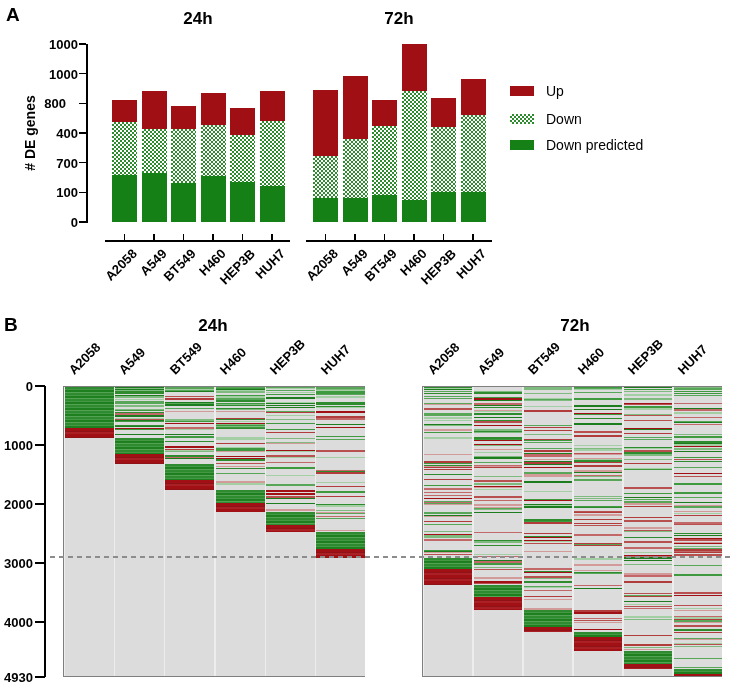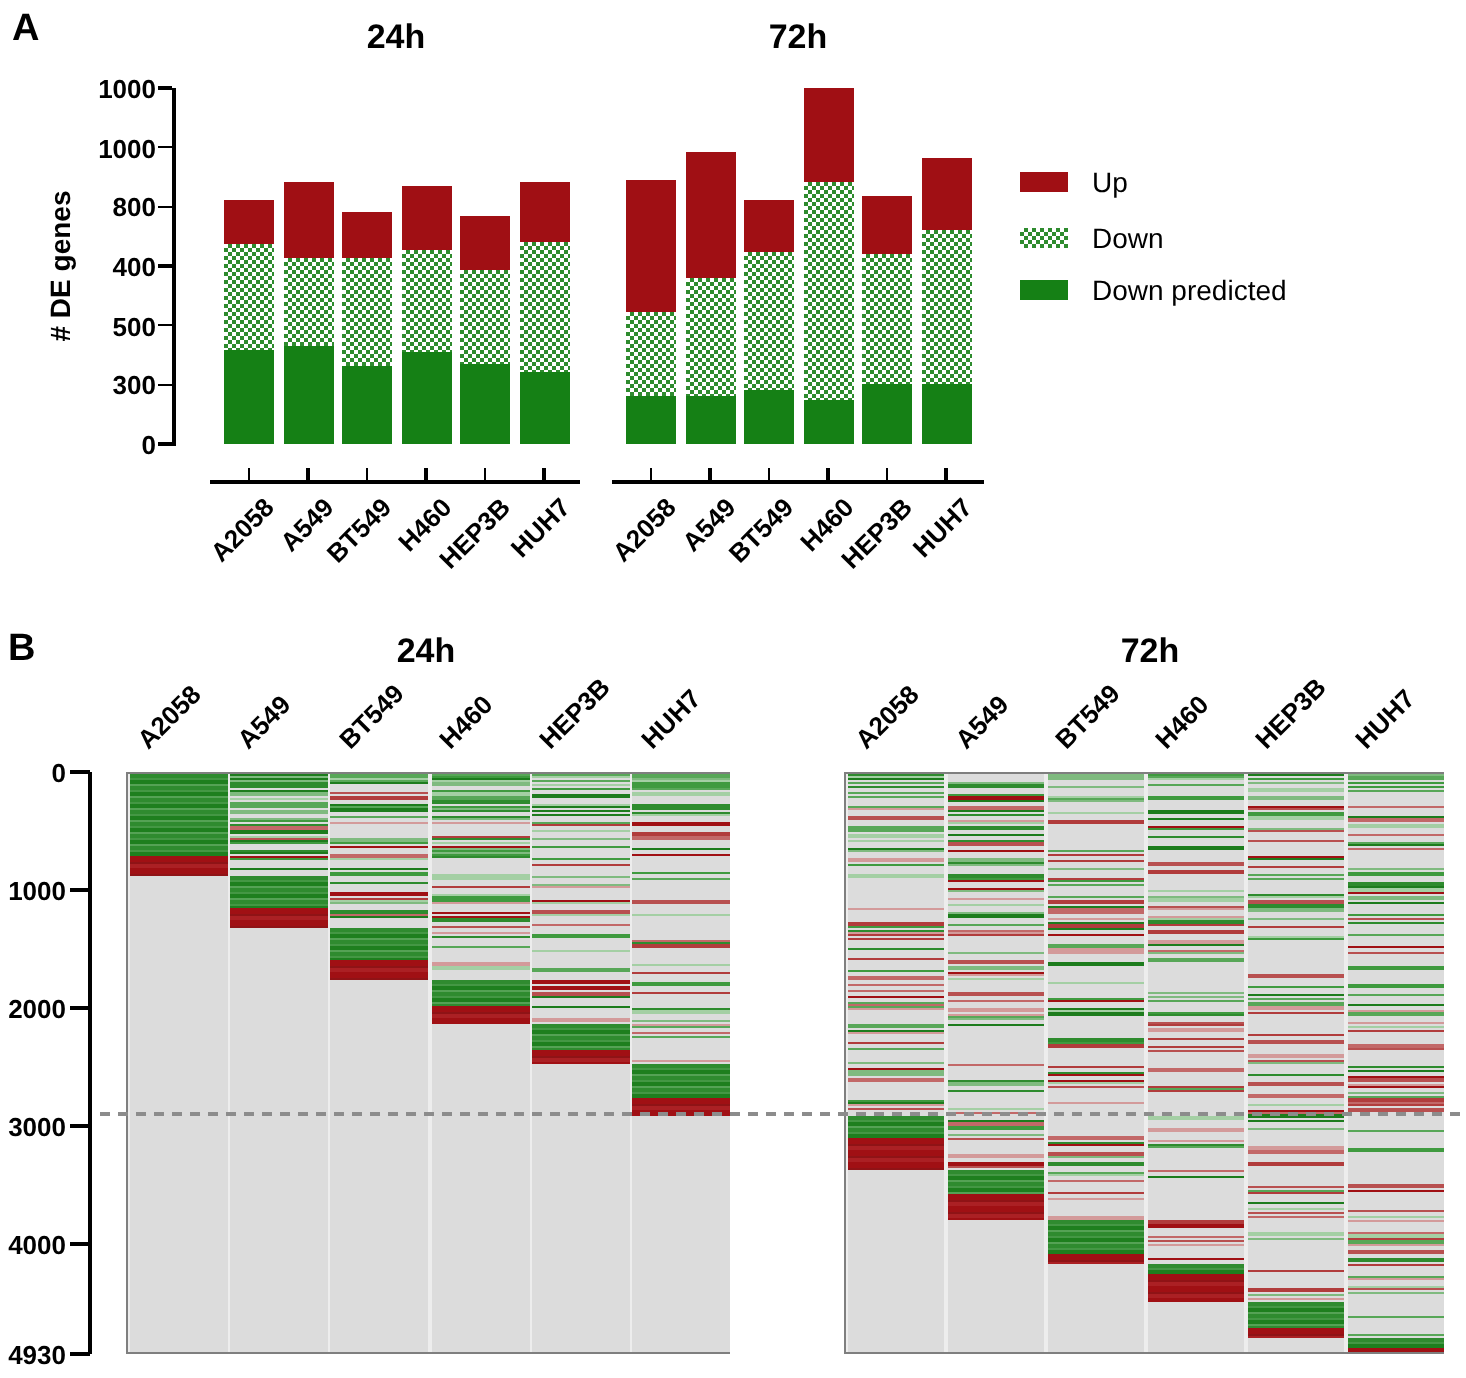--- a/index.html
+++ b/index.html
@@ -35,27 +35,27 @@
   <div class="abs gtitle" style="left:158px;top:9px;width:80px;">24h</div>
   <div class="abs gtitle" style="left:359px;top:9px;width:80px;">72h</div>
 
   <div class="abs ylab" style="left:-20px;top:125px;width:100px;height:16px;"># DE genes</div>
 
   <div id="panelA" class="abs" style="left:0;top:0;width:733px;height:310px;">
       <div class="axis" style="position: absolute; left: 85.5px; top: 44px; width: 2px; height: 179px;"></div>
       <div class="axis" style="position: absolute; left: 79px; top: 221.25px; width: 7px; height: 1.5px;"></div>
       <div class="ticklab" style="position: absolute; left: 38px; top: 215px; width: 40px;">0</div>
       <div class="axis" style="position: absolute; left: 79px; top: 191.583px; width: 7px; height: 1.5px;"></div>
-      <div class="ticklab" style="position: absolute; left: 38px; top: 185.333px; width: 40px;">300</div>
+      <div class="ticklab" style="position: absolute; left: 38px; top: 185.333px; width: 40px;">100</div>
       <div class="axis" style="position: absolute; left: 79px; top: 161.917px; width: 7px; height: 1.5px;"></div>
-      <div class="ticklab" style="position: absolute; left: 38px; top: 155.667px; width: 40px;">500</div>
+      <div class="ticklab" style="position: absolute; left: 38px; top: 155.667px; width: 40px;">700</div>
       <div class="axis" style="position: absolute; left: 79px; top: 132.25px; width: 7px; height: 1.5px;"></div>
       <div class="ticklab" style="position: absolute; left: 38px; top: 126px; width: 40px;">400</div>
       <div class="axis" style="position: absolute; left: 79px; top: 102.583px; width: 7px; height: 1.5px;"></div>
-      <div class="ticklab" style="position: absolute; left: 38px; top: 96.3333px; width: 40px;">800</div>
+      <div class="ticklab" style="position: absolute; left: 26px; top: 96.3333px; width: 40px;">800</div>
       <div class="axis" style="position: absolute; left: 79px; top: 72.9167px; width: 7px; height: 1.5px;"></div>
       <div class="ticklab" style="position: absolute; left: 38px; top: 66.6667px; width: 40px;">1000</div>
       <div class="axis" style="position: absolute; left: 79px; top: 43.25px; width: 7px; height: 1.5px;"></div>
       <div class="ticklab" style="position: absolute; left: 38px; top: 37px; width: 40px;">1000</div>
       <div class="axis" style="position: absolute; left: 105px; top: 240px; width: 185px; height: 1.5px;"></div>
       <div style="position: absolute; left: 112px; top: 100.367px; width: 25px; height: 21.5083px; background: rgb(160, 15, 20);"></div>
       <div class="checker" style="position: absolute; left: 112px; top: 121.875px; width: 25px; height: 52.6583px;"></div>
       <div style="position: absolute; left: 112px; top: 174.533px; width: 25px; height: 47.4667px; background: rgb(21, 128, 21);"></div>
       <div class="axis" style="position: absolute; left: 123.75px; top: 234px; width: 1.5px; height: 6px;"></div>
       <div class="celllab" style="position: absolute; right: 603.5px; top: 246px; transform: rotate(-45deg); transform-origin: 100% 0px;">A2058</div>

